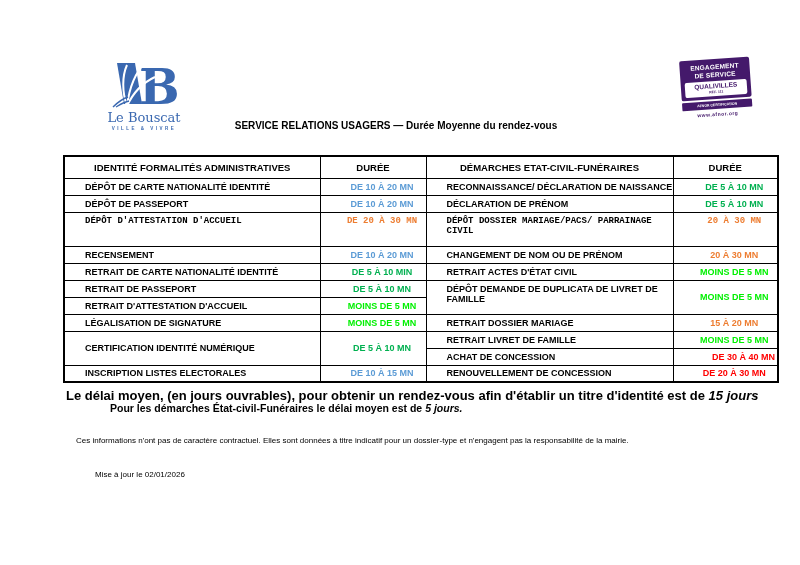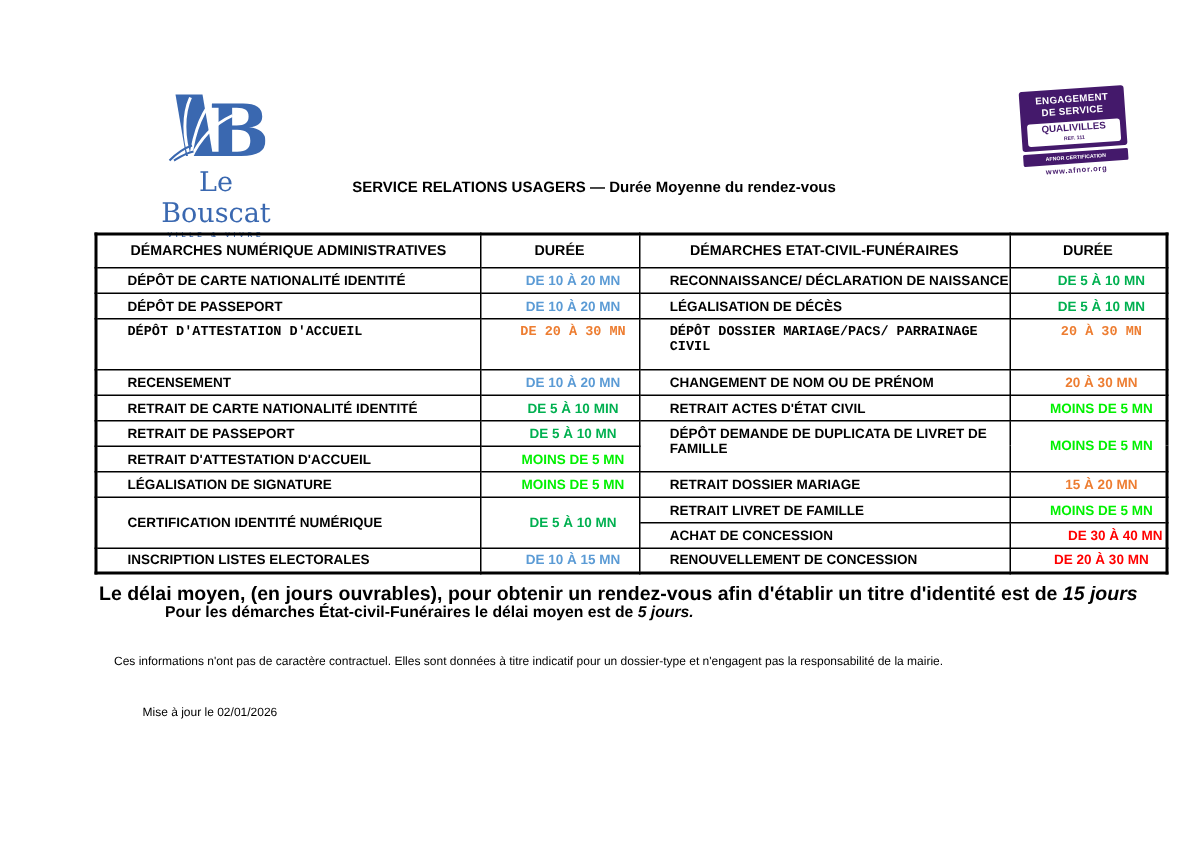--- a/index.html
+++ b/index.html
@@ -2,21 +2,21 @@
 <html><head>
 <meta charset="utf-8">
 <style>
   * { margin:0; padding:0; box-sizing:border-box; }
   html,body { width:800px; height:565px; background:#ffffff; overflow:hidden;
               font-family:"Liberation Sans", sans-serif; color:#000; }
   .page { position:relative; width:800px; height:565px; background:#fff; }
 
   
   .logo { position:absolute; left:96px; top:60px; width:96px; text-align:center; }
-  .logo-name { font-family:"DejaVu Serif", serif; font-size:18px; margin-top:-2px; }
+  .logo-name { font-family:"DejaVu Serif", serif; font-size:13px; margin-top:-2px; }
   .logo-tagline { font-size:4.5px; letter-spacing:2.5px; font-weight:bold; margin-top:1px; }
 
   
   .badge { position:absolute; left:681px; top:59px; width:70px; transform:rotate(-4deg);
            text-align:center; }
   .badge-box { padding:4px 3px 3px; color:#fff; font-weight:bold; border-radius:2px; }
   .badge-l1 { font-size:6.5px; line-height:8px; letter-spacing:0.2px; }
   .badge-white { background:#fff; border-radius:2px; margin:2px 1px 0; padding:1px 0 2px; }
   .badge-brand { font-size:6.5px; font-weight:bold; line-height:8px; }
   .badge-ref { font-size:3.5px; line-height:4px; }
@@ -91,37 +91,37 @@
 
   <table class="services">
     <colgroup>
       <col style="width:256px">
         <col style="width:106px">
         <col style="width:247px">
         <col style="width:105px">
     </colgroup>
     <thead>
       <tr>
-        <th>DÉMARCHES NUMÉRIQUE ADMINISTRATIVES</th>
+        <th>IDENTITÉ FORMALITÉS ADMINISTRATIVES</th>
         <th>DURÉE</th>
         <th>DÉMARCHES ETAT-CIVIL-FUNÉRAIRES</th>
         <th>DURÉE</th>
       </tr>
     </thead>
     <tbody>
       <tr class="normal">
         <td class="lbl">DÉPÔT DE CARTE NATIONALITÉ IDENTITÉ</td>
         <td class="dur" style="color: rgb(91, 155, 213);">DE 10 À 20 MN</td>
         <td class="lbl">RECONNAISSANCE/ DÉCLARATION DE NAISSANCE</td>
         <td class="dur" style="color: rgb(0, 176, 80);">DE 5 À 10 MN</td>
       </tr>
       <tr class="normal">
         <td class="lbl">DÉPÔT DE PASSEPORT</td>
         <td class="dur" style="color: rgb(91, 155, 213);">DE 10 À 20 MN</td>
-        <td class="lbl">LÉGALISATION DE DÉCÈS</td>
+        <td class="lbl">DÉCLARATION DE PRÉNOM</td>
         <td class="dur" style="color: rgb(0, 176, 80);">DE 5 À 10 MN</td>
       </tr>
       <tr class="tall">
         <td class="lbl">DÉPÔT D'ATTESTATION D'ACCUEIL</td>
         <td class="dur" style="color: rgb(237, 125, 49);">DE 20 À 30 MN</td>
         <td class="lbl wrap">DÉPÔT DOSSIER MARIAGE/PACS/ PARRAINAGE CIVIL</td>
         <td class="dur" style="color: rgb(237, 125, 49);">20 À 30 MN</td>
       </tr>
       <tr class="normal">
         <td class="lbl">RECENSEMENT</td>

